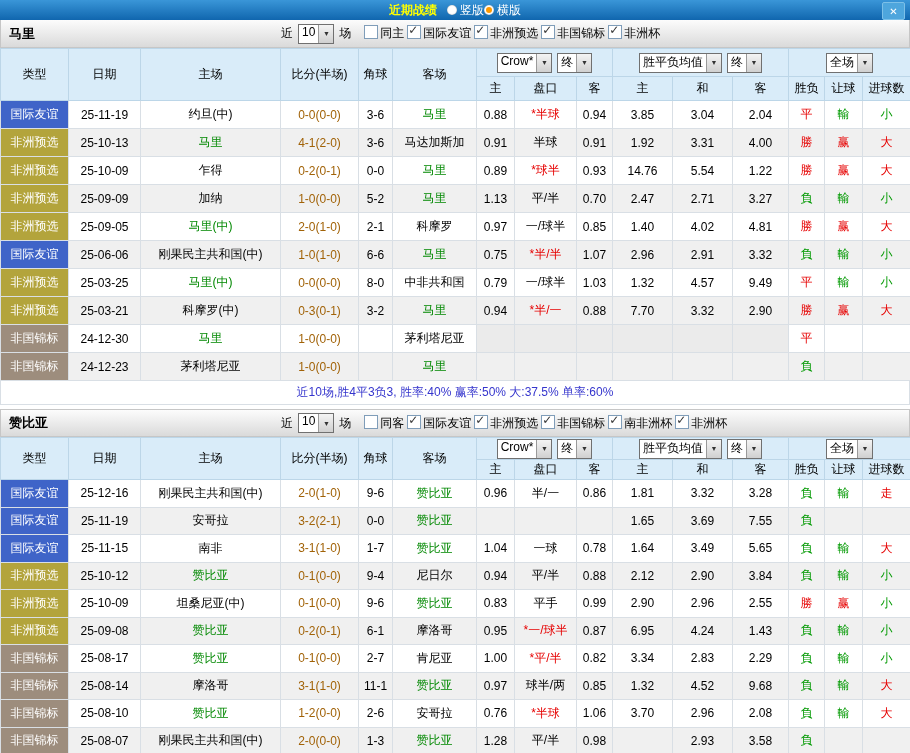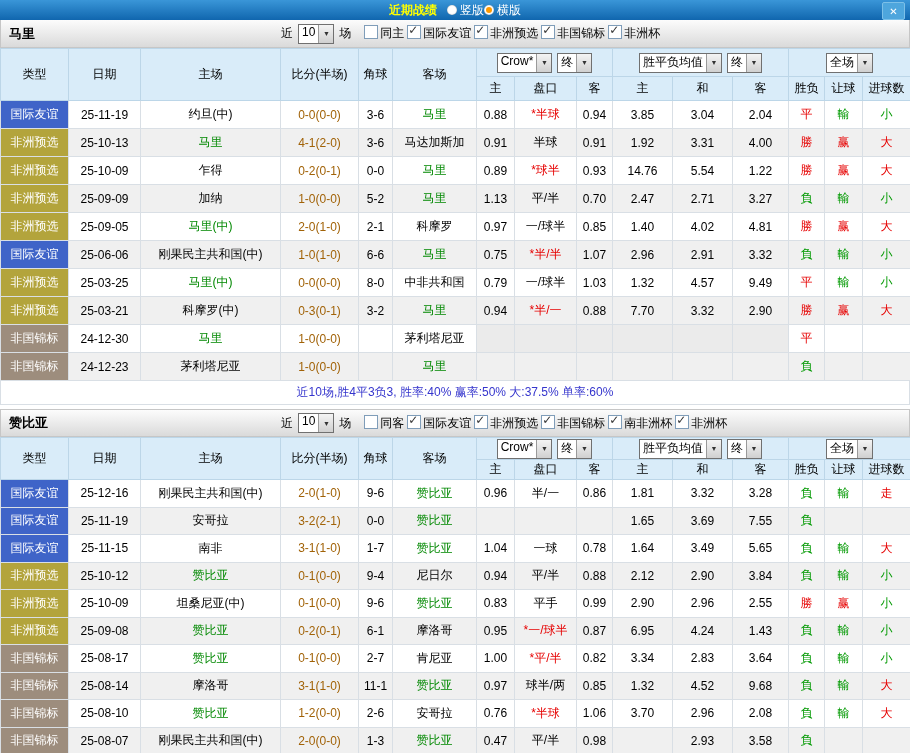--- a/index.html
+++ b/index.html
@@ -589,21 +589,21 @@
           <td>25-08-17</td>
           <td class="focus-team">赞比亚</td>
           <td class="score-cell">0-1(0-0)</td>
           <td>2-7</td>
           <td>肯尼亚</td>
           <td>1.00</td>
           <td class="hcp-red">*平/半</td>
           <td>0.82</td>
           <td>3.34</td>
           <td>2.83</td>
-          <td>3.64</td>
+          <td>2.29</td>
           <td class="res-cell" style="color: rgb(0, 153, 0);">負</td>
           <td class="res-cell" style="color: rgb(0, 153, 0);">輸</td>
           <td class="res-cell" style="color: rgb(0, 153, 0);">小</td>
         </tr>
         <tr class="stripe">
           <td class="type-cell" style="background: rgb(157, 141, 125);">非国锦标</td>
           <td>25-08-14</td>
           <td>摩洛哥</td>
           <td class="score-cell">3-1(1-0)</td>
           <td>11-1</td>
@@ -635,21 +635,21 @@
           <td class="res-cell" style="color: rgb(0, 153, 0);">輸</td>
           <td class="res-cell" style="color: rgb(230, 0, 0);">大</td>
         </tr>
         <tr class="stripe">
           <td class="type-cell" style="background: rgb(157, 141, 125);">非国锦标</td>
           <td>25-08-07</td>
           <td>刚果民主共和国(中)</td>
           <td class="score-cell">2-0(0-0)</td>
           <td>1-3</td>
           <td class="focus-team">赞比亚</td>
-          <td>0.47</td>
+          <td>1.28</td>
           <td>平/半</td>
           <td>0.98</td>
           <td class="empty-odds"></td>
           <td>2.93</td>
           <td>3.58</td>
           <td class="res-cell" style="color: rgb(0, 153, 0);">負</td>
           <td class="res-cell"></td>
           <td class="res-cell"></td>
         </tr>
       </tbody>

